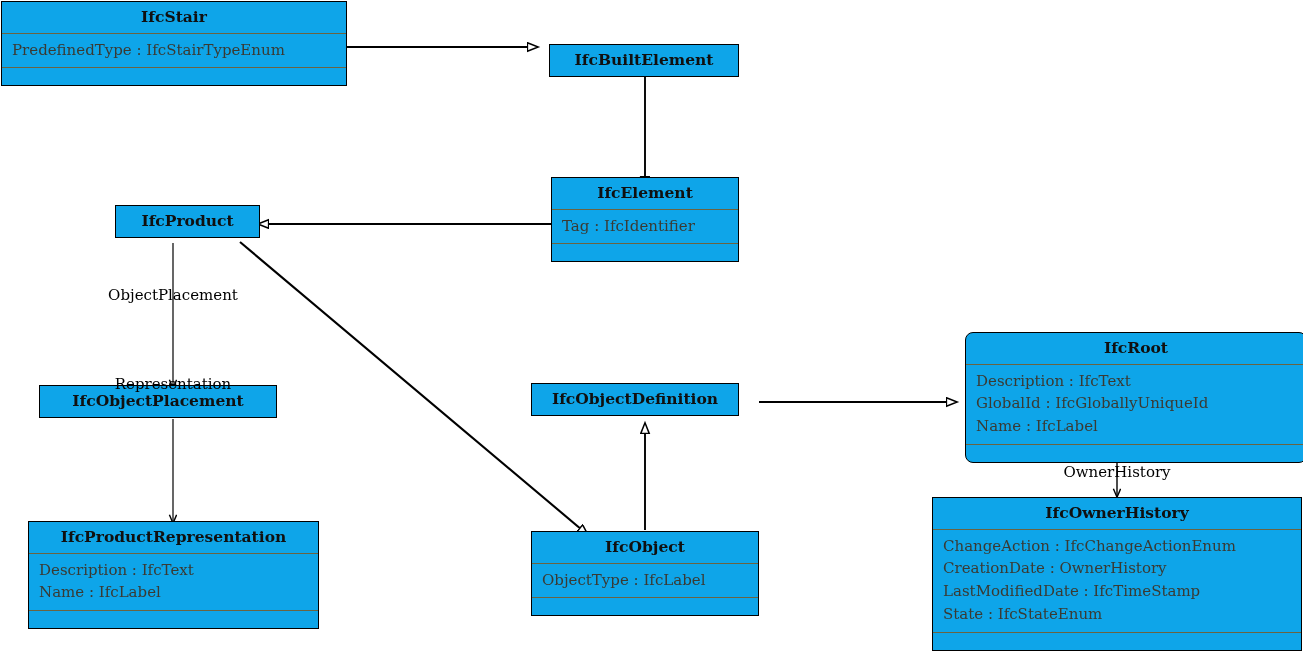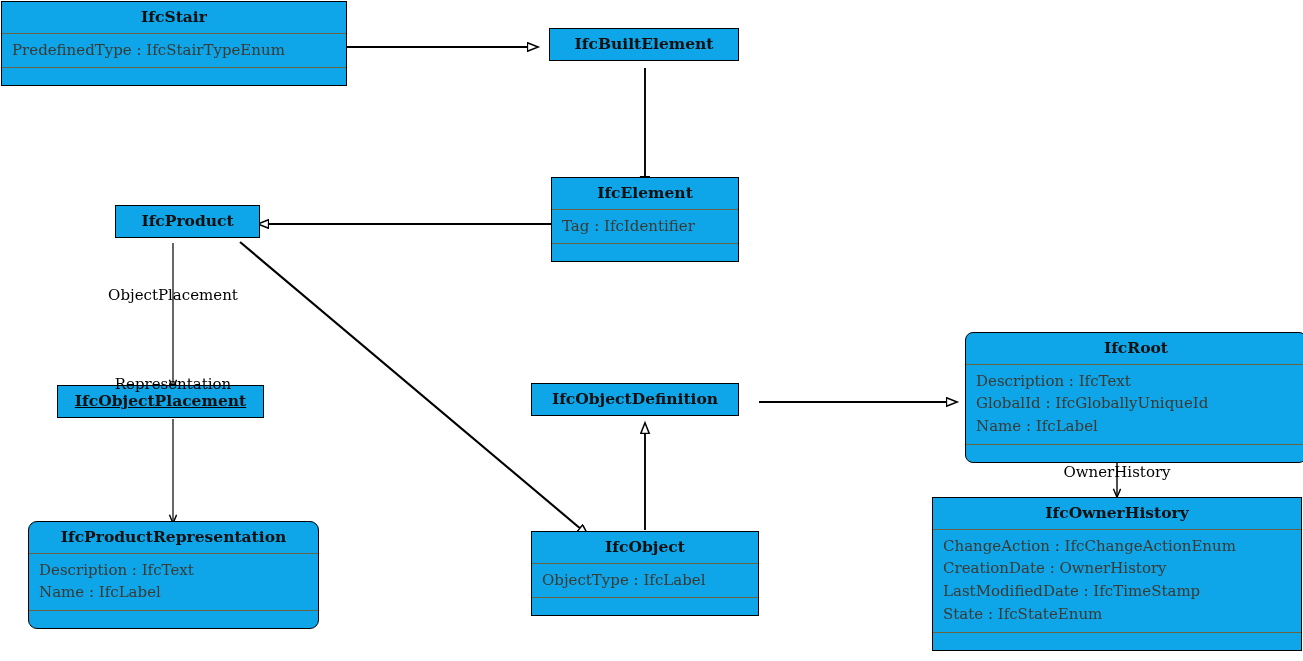--- a/index.html
+++ b/index.html
@@ -120,43 +120,43 @@
   <div class="uml-class" style="left:1px; top:1px; width:346px;">
     <div class="uml-title">IfcStair</div>
     <div class="uml-sep"></div>
     <div class="uml-attrs">
       <div>PredefinedType : IfcStairTypeEnum</div>
     </div>
     <div class="uml-sep"></div>
     <div class="uml-ops"></div>
   </div>
 
-  <div class="uml-class" style="left:549px; top:28px; width:190px;">
+  <div class="uml-class" style="left:549px; top:44px; width:190px;">
     <div class="uml-title">IfcBuiltElement</div>
   </div>
 
   <div class="uml-class" style="left:551px; top:177px; width:188px;">
     <div class="uml-title">IfcElement</div>
     <div class="uml-sep"></div>
     <div class="uml-attrs">
       <div>Tag : IfcIdentifier</div>
     </div>
     <div class="uml-sep"></div>
     <div class="uml-ops"></div>
   </div>
 
   <div class="uml-class" style="left:101px; top:205px; width:145px;margin-left:14px;">
     <div class="uml-title">IfcProduct</div>
   </div>
 
-  <div class="uml-class" style="left:57px; top:385px; width:207px;text-decoration:underline;">
+  <div class="uml-class" style="left:39px; top:385px; width:238px;">
     <div class="uml-title">IfcObjectPlacement</div>
   </div>
 
-  <div class="uml-class" style="left:28px; top:521px; width:291px;border-radius:9px;">
+  <div class="uml-class" style="left:28px; top:521px; width:291px;">
     <div class="uml-title">IfcProductRepresentation</div>
     <div class="uml-sep"></div>
     <div class="uml-attrs">
       <div>Description : IfcText</div>
       <div>Name : IfcLabel</div>
     </div>
     <div class="uml-sep"></div>
     <div class="uml-ops"></div>
   </div>
 

